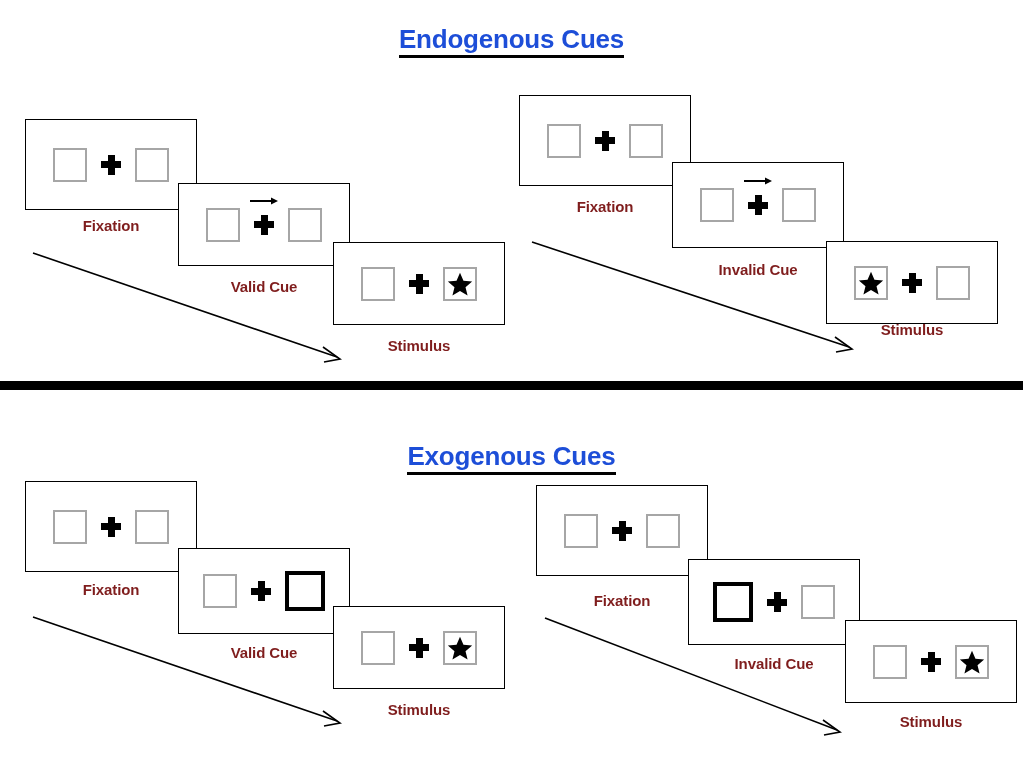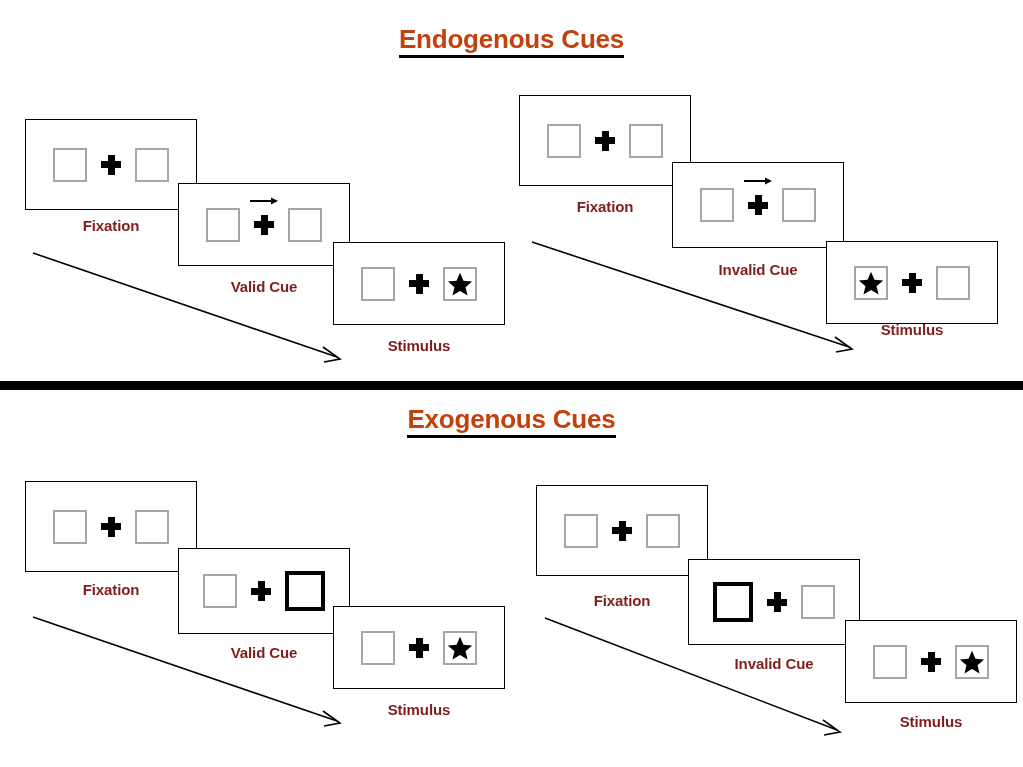--- a/index.html
+++ b/index.html
@@ -3,21 +3,21 @@
 <meta charset="utf-8">
 <style>
   html,body{margin:0;padding:0;}
   body{
     width:1023px;height:767px;background:#fff;
     font-family:"Liberation Sans",sans-serif;
     position:relative;overflow:hidden;
   }
   .section-title{
     position:absolute;width:100%;text-align:center;
-    font-size:26px;font-weight:bold;color:#c2410c;
+    font-size:26px;font-weight:bold;color:#1d4ed8;
     letter-spacing:-0.2px;
   }
   .section-title span{
     border-bottom:3px solid #000;padding-bottom:1px;
   }
   .divider{
     position:absolute;left:0;width:1023px;height:9px;background:#000;
   }
   
   .panel{
@@ -150,21 +150,21 @@
 </div>
 <div class="label" style="left:826px;top:321px;width:172px;text-align:center;">Stimulus</div>
 
 <svg class="flow-arrow" style="left:524px;top:232px;width:350px;height:130px;" viewBox="0 0 350 130">
   <line x1="8" y1="10" x2="325" y2="115" stroke="#000" stroke-width="1.6"></line>
   <polyline points="311,105 328,117 312,120" fill="none" stroke="#000" stroke-width="1.6"></polyline>
 </svg>
 
 <div class="divider" style="top:381px;"></div>
 
-<div class="section-title" style="top:404px;left:0;">
+<div class="section-title" style="top:441px;left:0;">
   <span>Exogenous Cues</span>
 </div>
 
 <div class="panel" style="left:25px;top:481px;width:172px;height:91px;">
   <div class="panel-inner">
     <div class="box"></div>
     <div class="cross"></div>
     <div class="box"></div>
   </div>
 </div>

